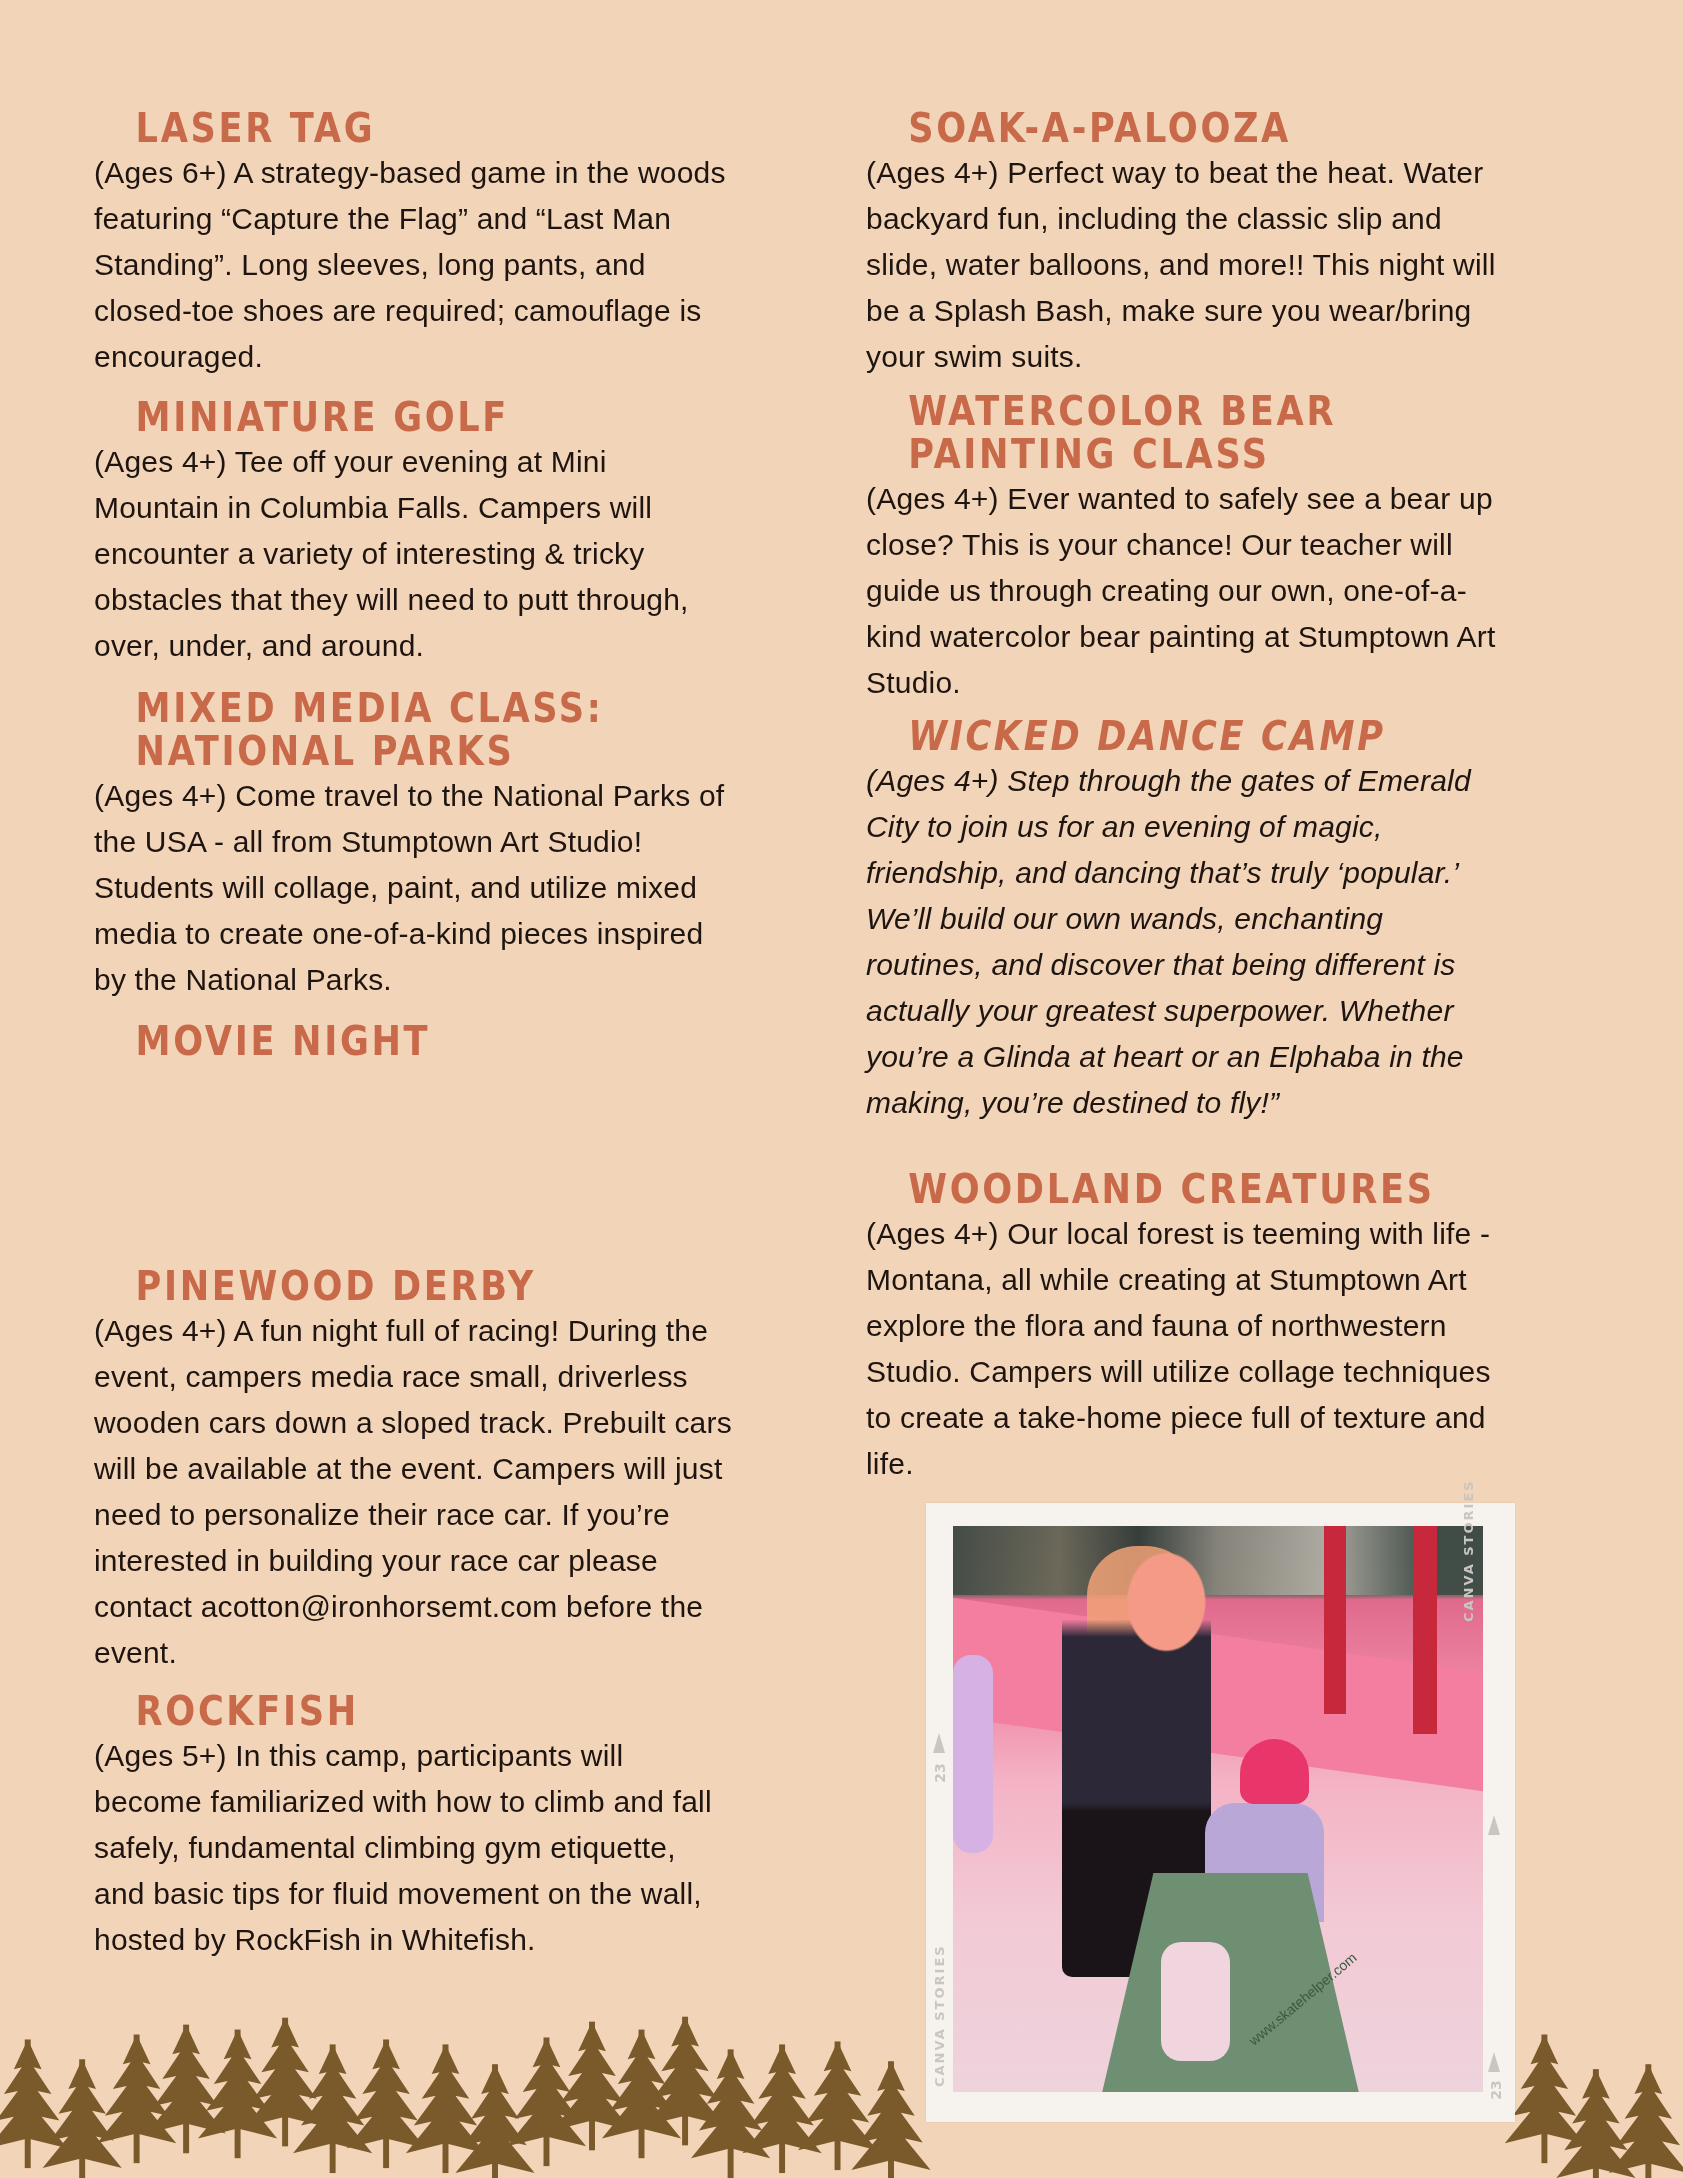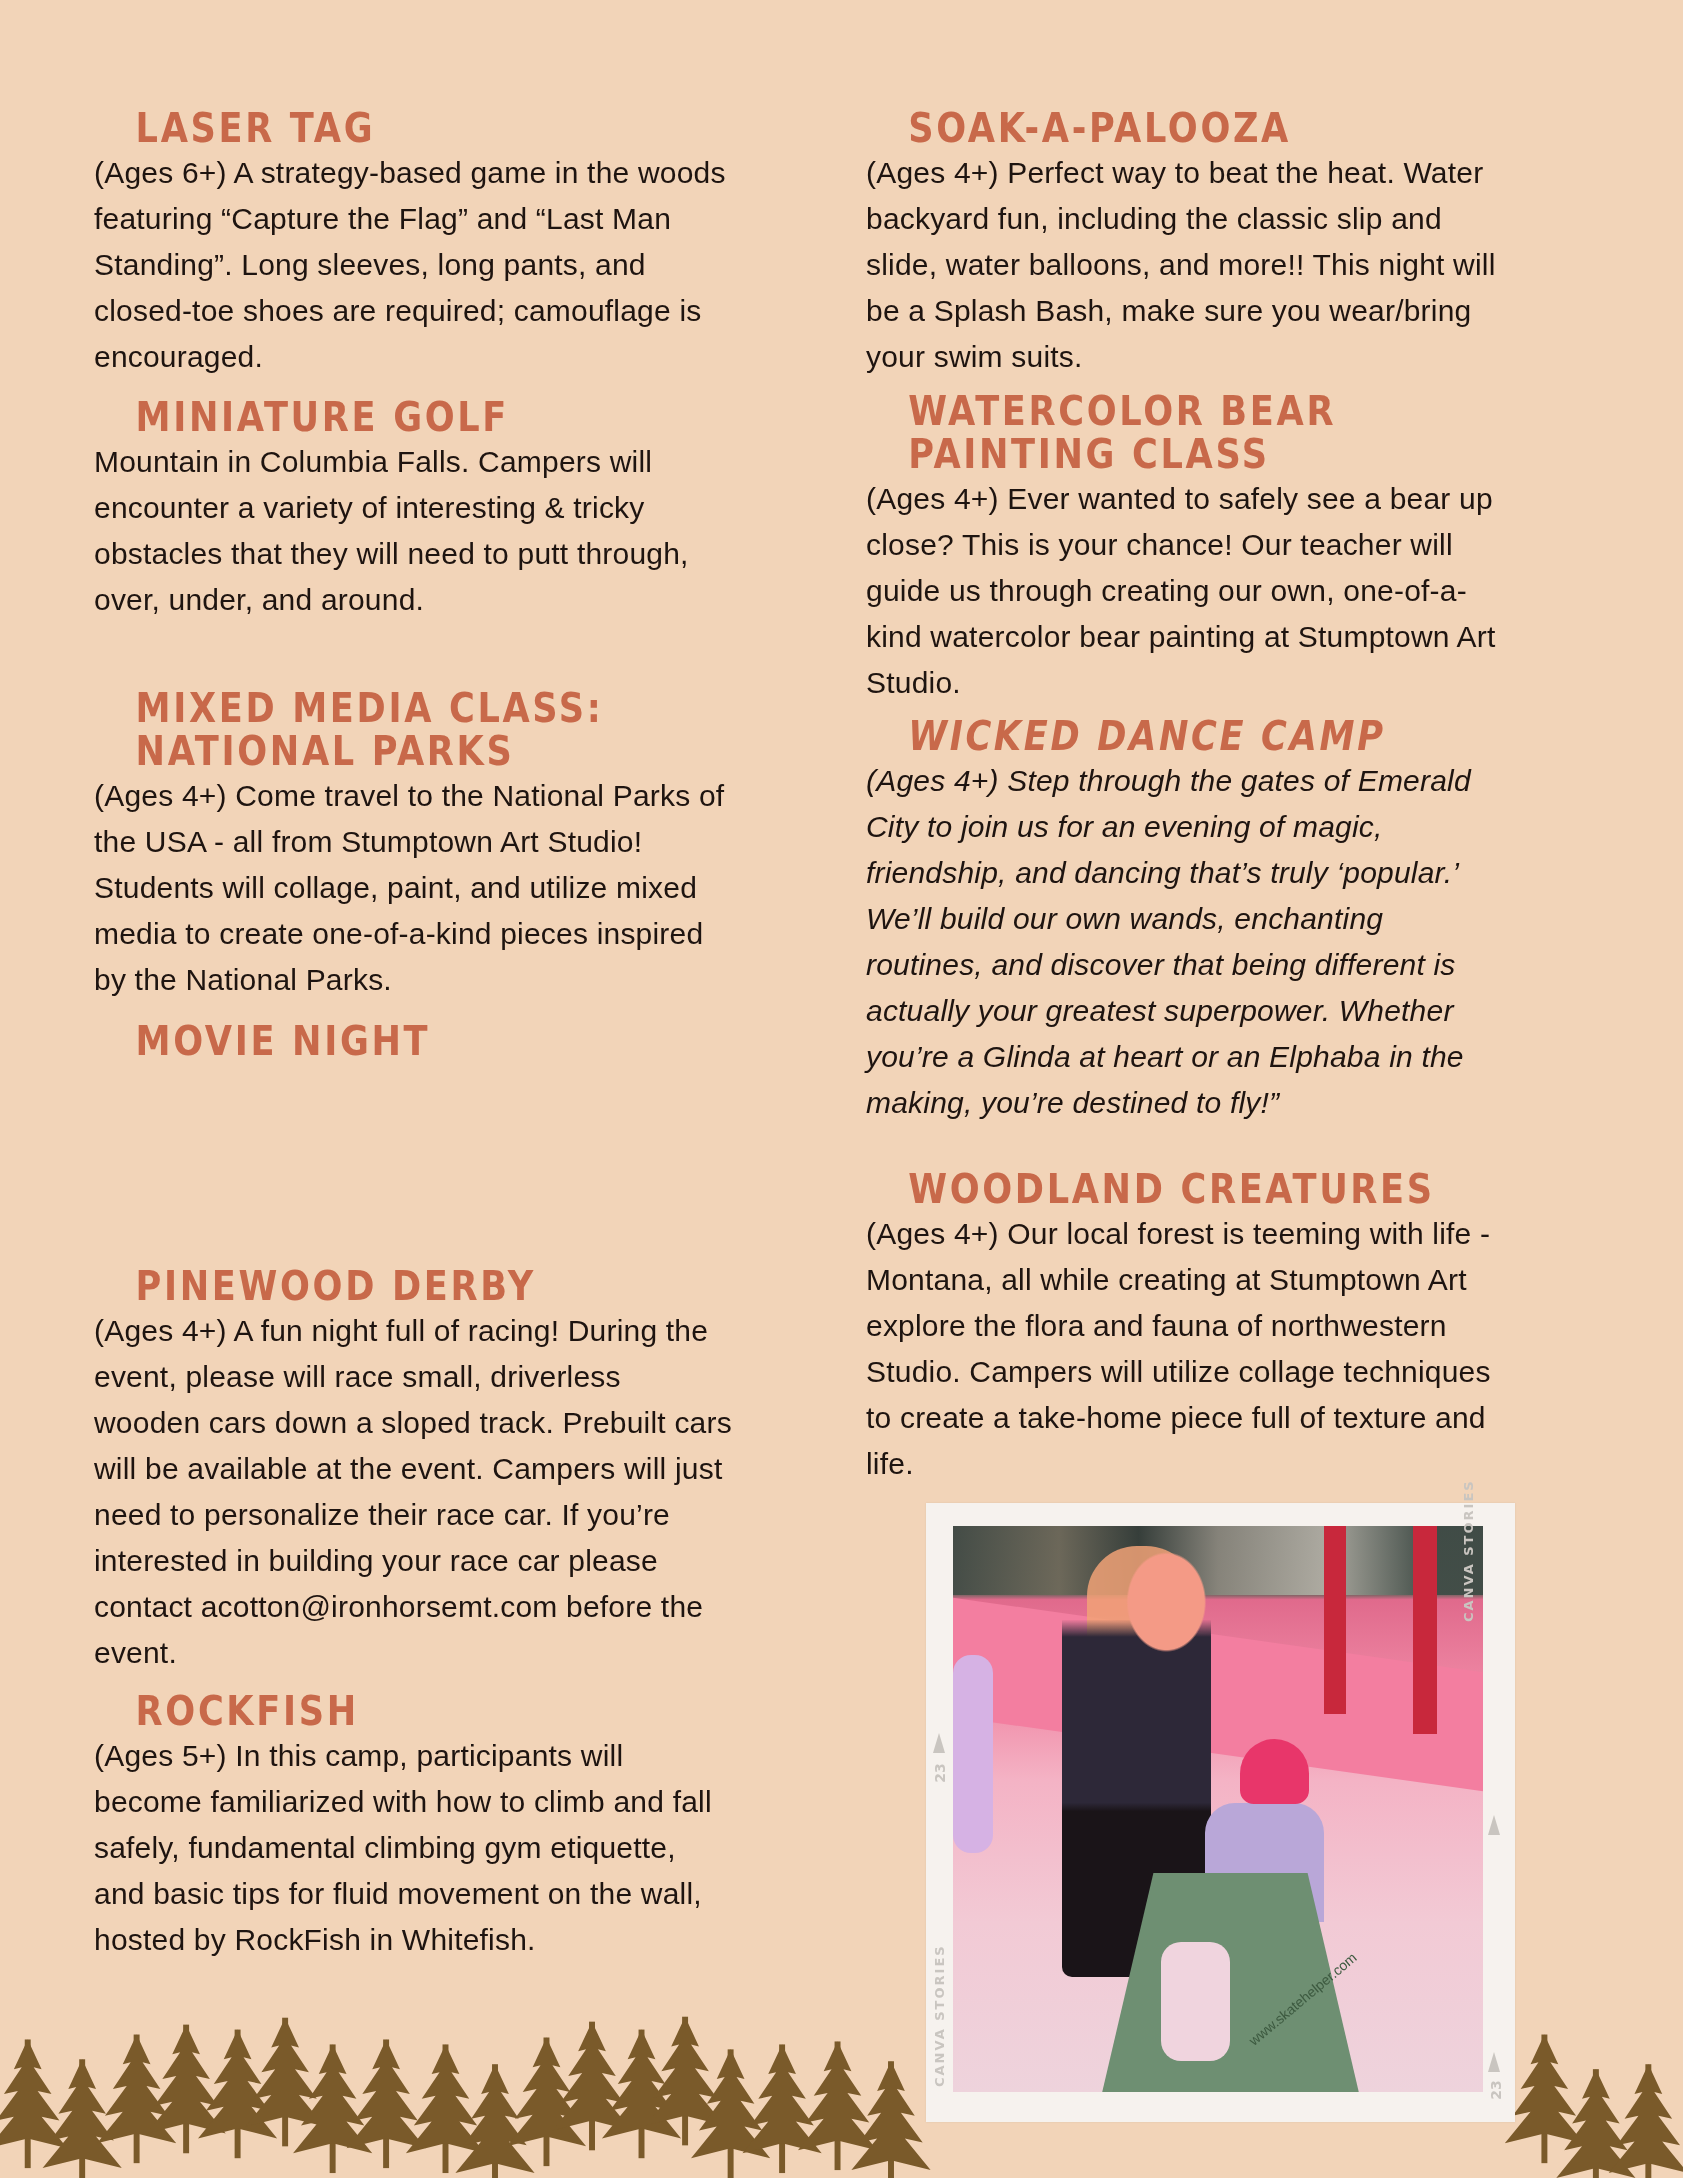--- a/index.html
+++ b/index.html
@@ -86,20 +86,21 @@
       <span>featuring “Capture the Flag” and “Last Man</span>
       <span>Standing”. Long sleeves, long pants, and</span>
       <span>closed-toe shoes are required; camouflage is</span>
       <span>encouraged.</span>
     </p>
   </div>
 
   <div class="section" style="top:396px;">
     <h2 class="heading">MINIATURE GOLF</h2>
     <p class="body">
+      <span>(Ages 4+) Tee off your evening at Mini</span>
       <span>Mountain in Columbia Falls. Campers will</span>
       <span>encounter a variety of interesting &amp; tricky</span>
       <span>obstacles that they will need to putt through,</span>
       <span>over, under, and around.</span>
     </p>
   </div>
 
   <div class="section" style="top:687px;">
     <h2 class="heading">MIXED MEDIA CLASS:</h2>
     <h2 class="heading">NATIONAL PARKS</h2>
@@ -113,21 +114,21 @@
   </div>
 
   <div class="section" style="top:1020px;">
     <h2 class="heading">MOVIE NIGHT</h2>
   </div>
 
   <div class="section" style="top:1265px;">
     <h2 class="heading">PINEWOOD DERBY</h2>
     <p class="body">
       <span>(Ages 4+) A fun night full of racing! During the</span>
-      <span>event, please will race small, driverless</span>
+      <span>event, campers media race small, driverless</span>
       <span>wooden cars down a sloped track. Prebuilt cars</span>
       <span>will be available at the event. Campers will just</span>
       <span>need to personalize their race car. If you’re</span>
       <span>interested in building your race car please</span>
       <span>contact acotton@ironhorsemt.com before the</span>
       <span>event.</span>
     </p>
   </div>
 
   <div class="section" style="top:1690px;">

